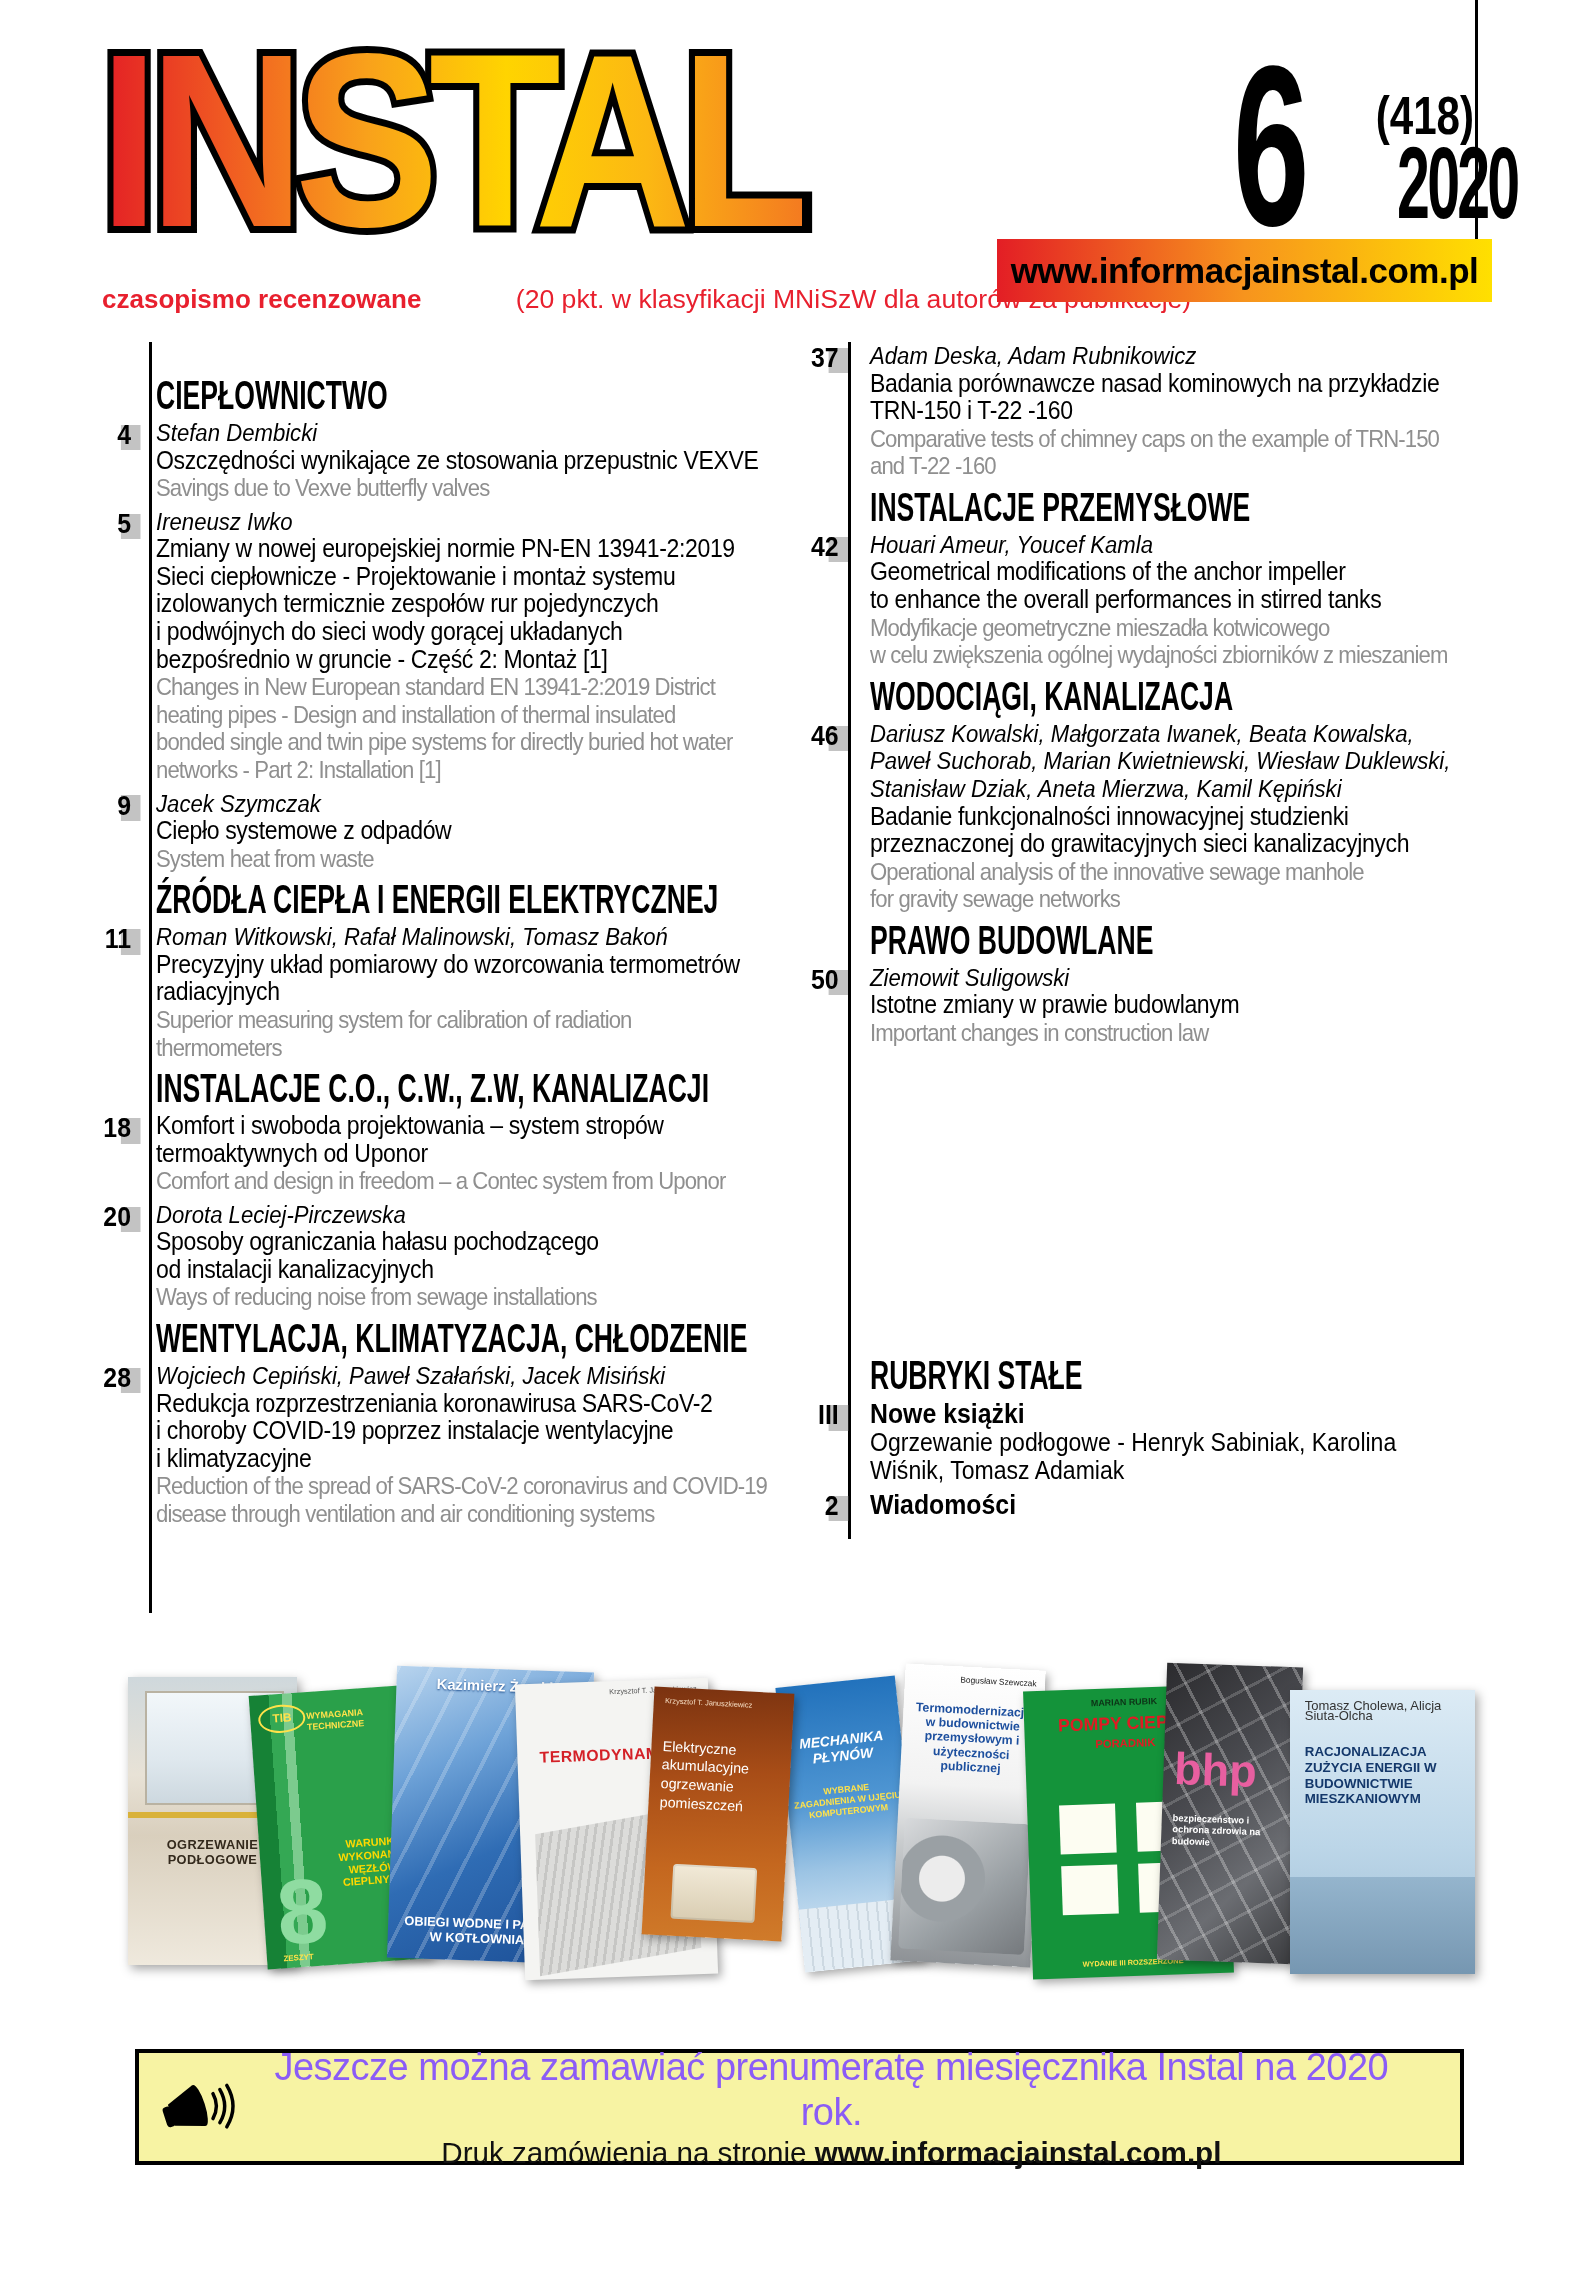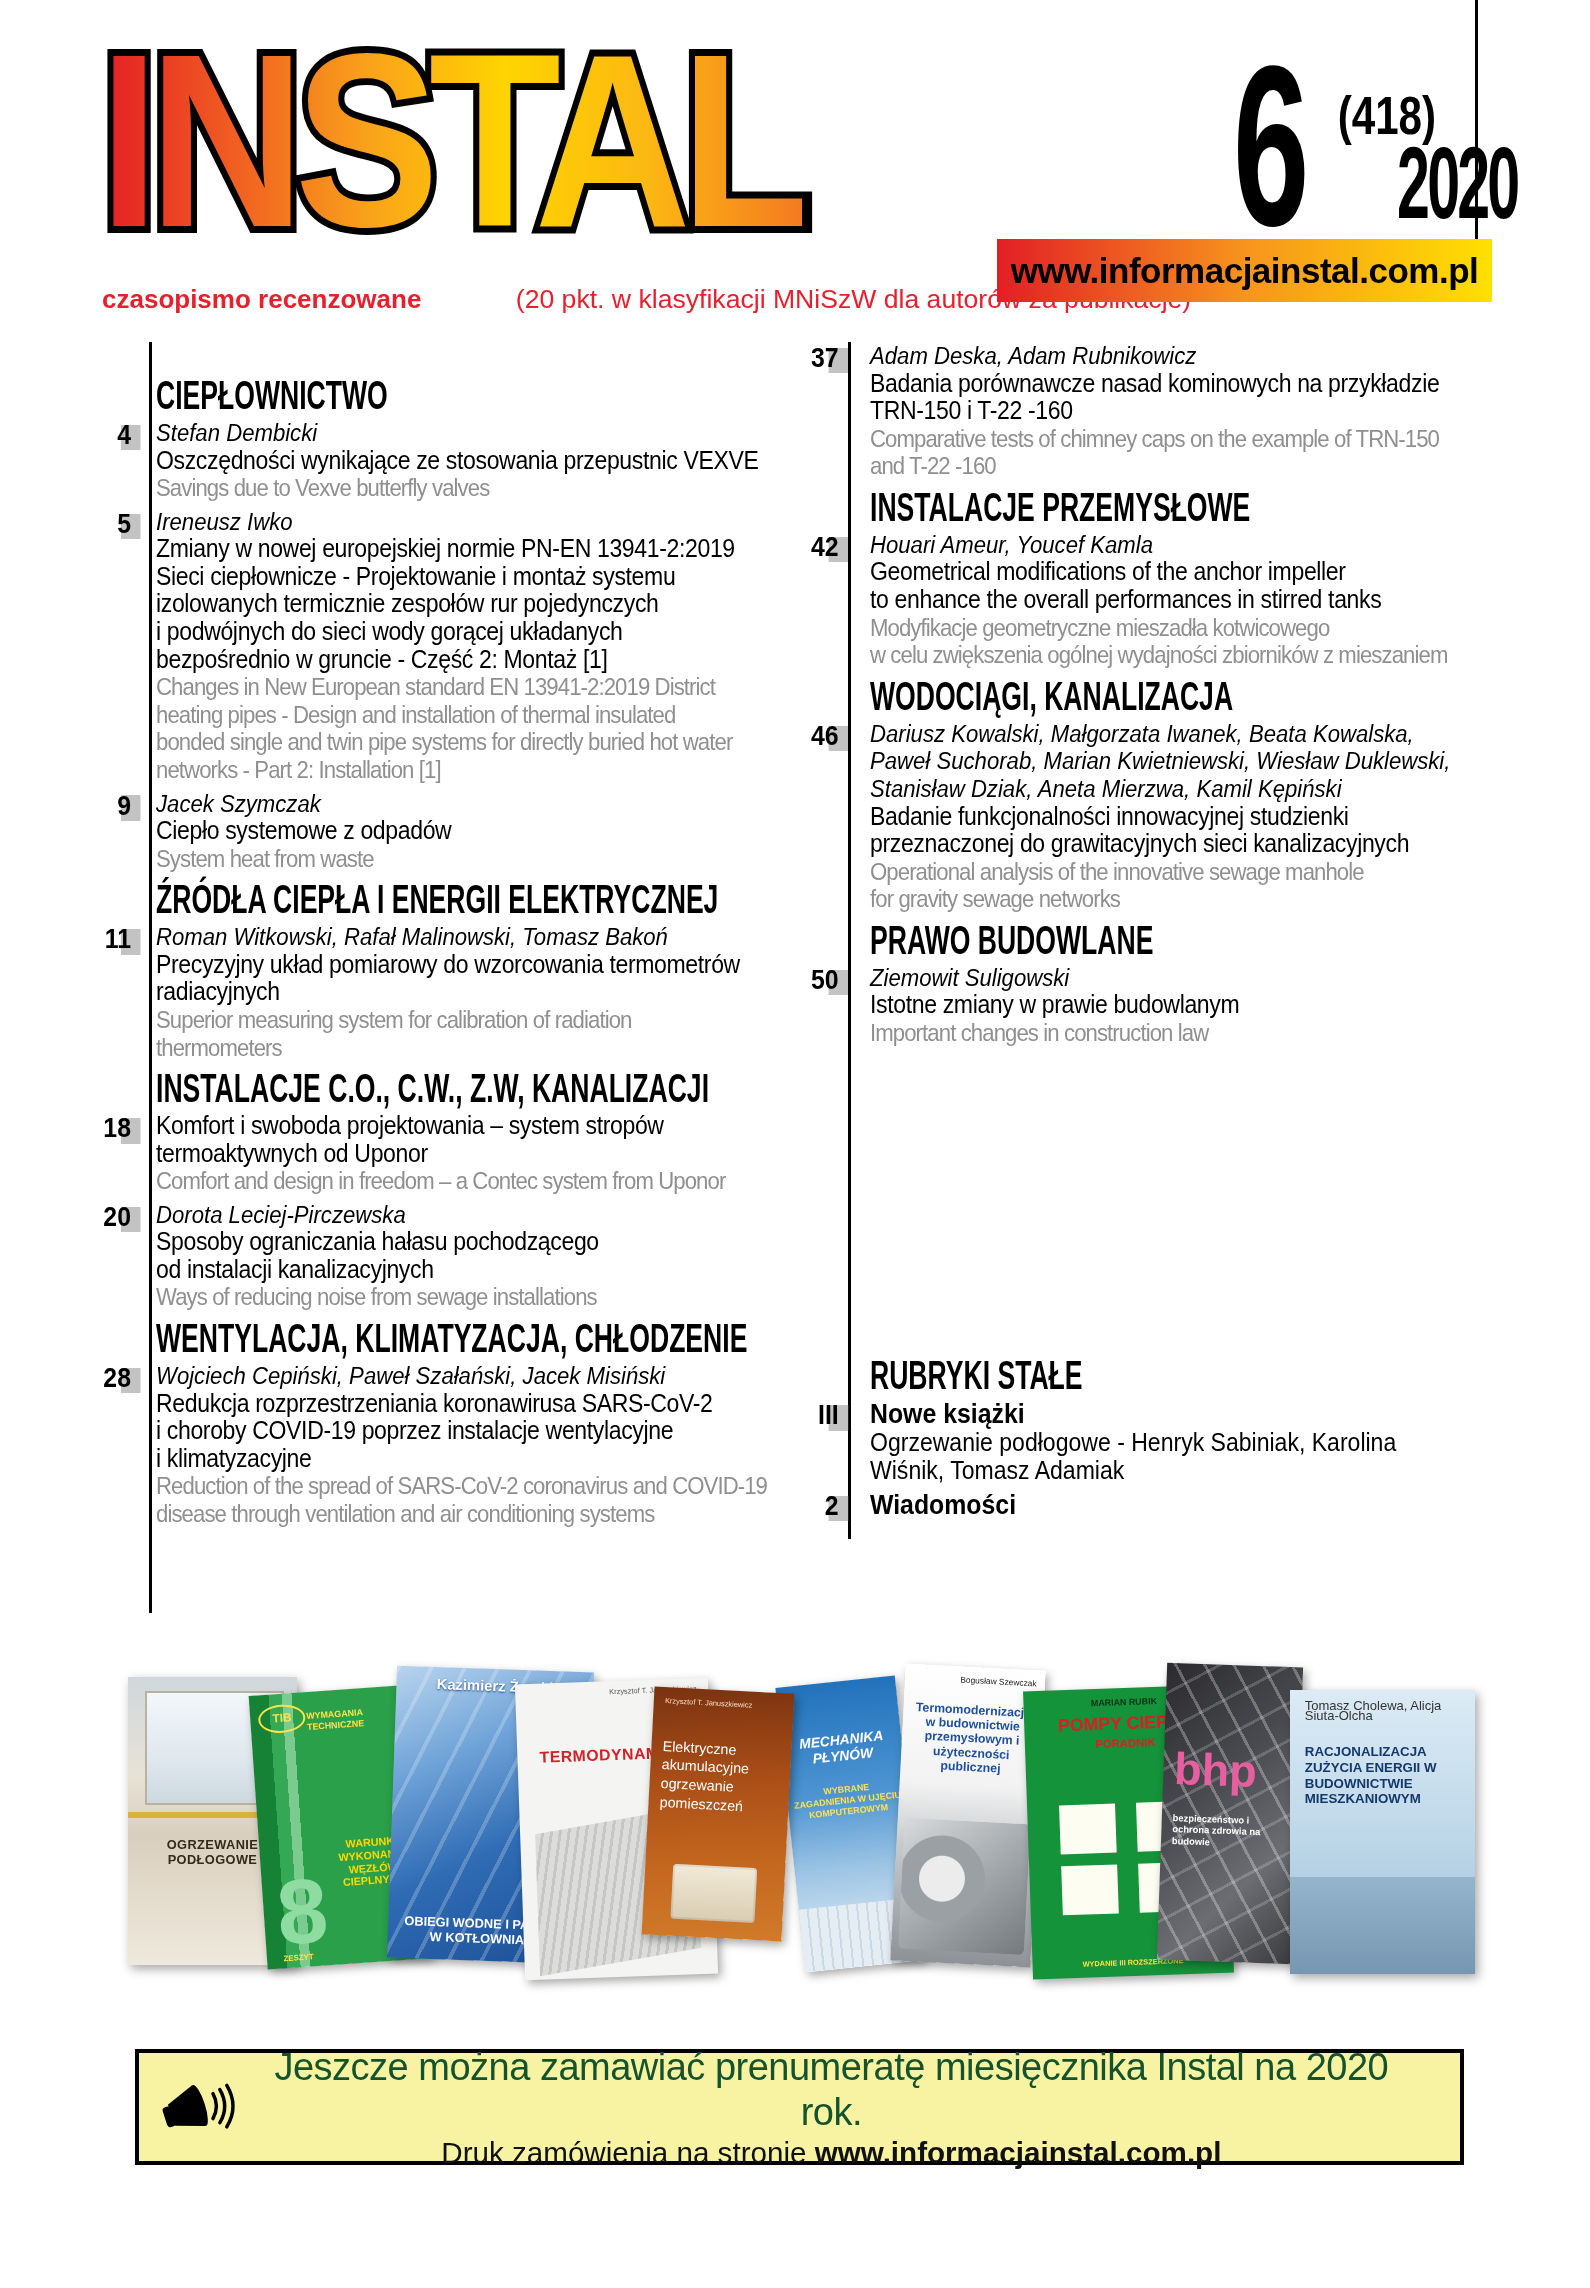--- a/index.html
+++ b/index.html
@@ -8,21 +8,21 @@
 
   
   .logo{position:absolute;left:99px;top:17.7px;font-weight:bold;font-size:246px;line-height:1;
         letter-spacing:-11.8px;transform:scaleX(0.88);transform-origin:left top;white-space:nowrap;}
   .logo .stroke{-webkit-text-stroke:13.8px #000;color:#000;}
   .logo .fill{position:absolute;left:0;top:0;color:#f26522;
         background:linear-gradient(90deg,#e31e25 0%,#f05a22 18%,#f9a11b 38%,#ffd400 58%,#fcb813 78%,#f47b20 100%);
         -webkit-background-clip:text;background-clip:text;-webkit-text-fill-color:transparent;}
   .issue-six{position:absolute;left:1233px;top:51px;font-weight:bold;font-size:229px;line-height:0.83;
         transform:scaleX(0.60);transform-origin:left top;}
-  .issue-col{position:absolute;left:1310px;top:91px;width:164px;}
+  .issue-col{position:absolute;left:1310px;top:91px;width:164px;text-align:right;}
   .issue-series{display:inline-block;font-weight:bold;font-size:54px;line-height:49px;
         transform:scaleX(0.78);transform-origin:right center;}
   .issue-year{display:inline-block;font-weight:bold;font-size:102px;line-height:87px;letter-spacing:-4.9px;
         transform:scaleX(0.58);transform-origin:right center;}
   .vline-top{position:absolute;left:1475px;top:0;width:3px;height:242px;background:#000;}
   .review{position:absolute;left:102px;top:284px;white-space:nowrap;color:#e8202e;}
   .review .rb{font-weight:bold;font-size:26px;}
   .review .rr{font-size:26.6px;margin-left:45px;}
   .urlbar{position:absolute;left:997px;top:239px;width:495px;height:63px;display:flex;align-items:center;
         justify-content:center;background:linear-gradient(90deg,#e31e25 0%,#f7941d 50%,#ffe000 100%);}
@@ -117,21 +117,21 @@
   .b10::after{content:'';position:absolute;left:0;bottom:0;width:100%;height:34%;
         background:linear-gradient(180deg,#8fb0c9,#6f90ab);opacity:.85;}
   .b10 .b-author{left:8%;top:4%;width:84%;color:#333;font-weight:normal;font-size:13px;line-height:9.9px;}
   .b10 .b-title{left:8%;top:19%;width:84%;color:#14386b;font-weight:bold;font-size:13.3px;line-height:15.8px;}
 
   
   .banner{position:absolute;left:135px;top:2049px;width:1329px;height:116px;border:4.9px solid #000;
         background:#f7f3a3;box-sizing:border-box;display:flex;align-items:center;}
   .banner .mega{flex:0 0 auto;margin-left:19.7px;}
   .banner .btxt{flex:1;text-align:center;padding-right:39px;}
-  .banner .l1{font-size:38px;line-height:45px;letter-spacing:-0.5px;color:#14532d;}
+  .banner .l1{font-size:38px;line-height:45px;letter-spacing:-0.5px;color:#8b5cf6;}
   .banner .l2{font-size:29.6px;line-height:35px;color:#111;}
   .banner .l2 b{font-weight:bold;}
 </style>
 </head>
 <body>
 
 <div id="page">
 
   <div class="logo">
     <span class="stroke">INSTAL</span>

